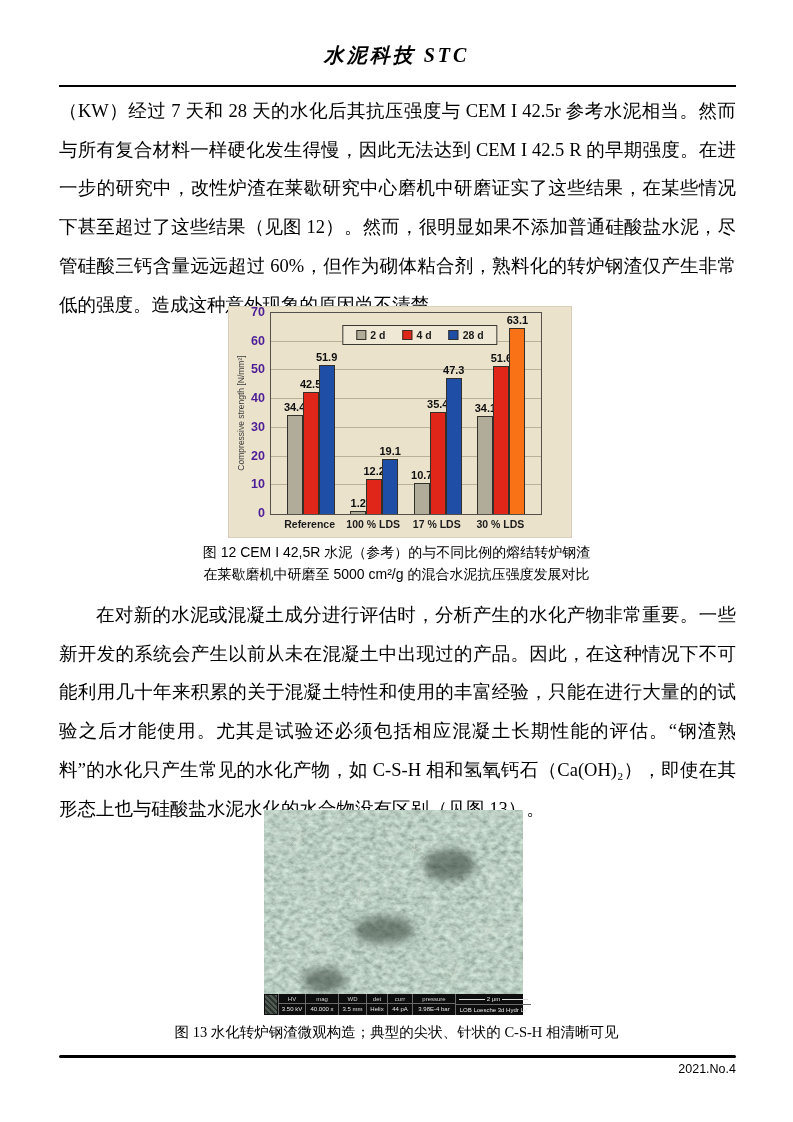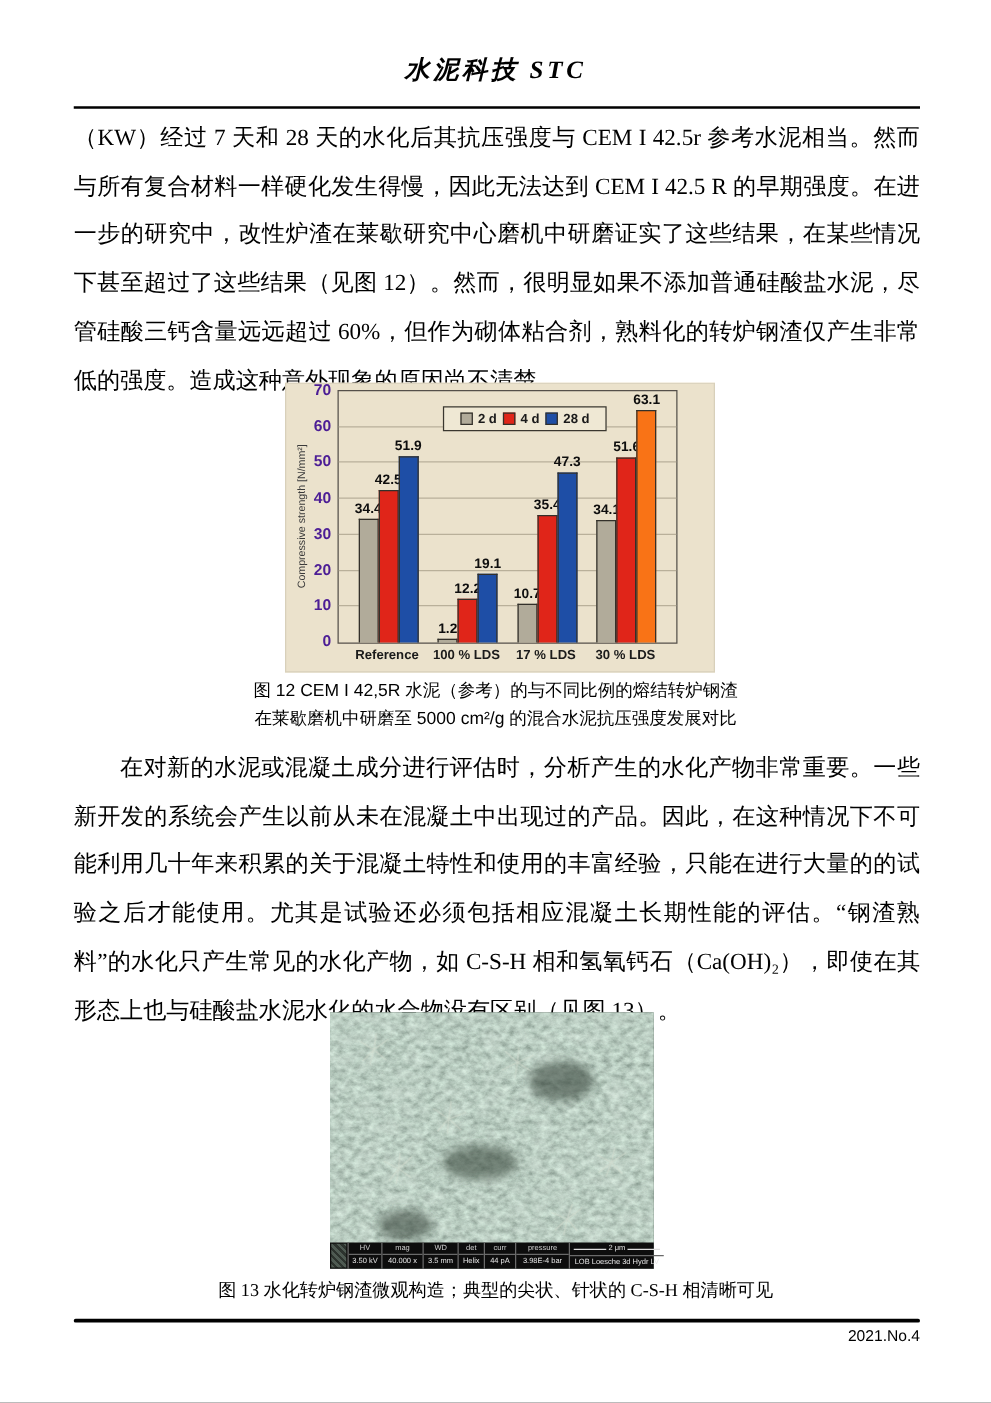--- a/index.html
+++ b/index.html
@@ -40,21 +40,21 @@
   .gridline{position:absolute;left:0;width:100%;height:1px;background:#b9b09a;}
   .bars{position:absolute;left:0;top:0;width:100%;height:100%;display:flex;justify-content:space-evenly;align-items:flex-end;}
   .bar-group{display:flex;align-items:flex-end;height:100%;}
   .bar{position:relative;width:16px;border:1px solid #33302a;border-bottom:none;box-sizing:border-box;}
   .bar-value{
     position:absolute;top:-15px;left:50%;transform:translateX(-50%);
     font-size:11px;font-weight:600;color:#0e0e0e;white-space:nowrap;
   }
   .legend{
     position:absolute;top:12px;left:50%;transform:translateX(-50%);margin-left:14px;
-    display:flex;gap:5px;align-items:center;background:#efe8d4;
+    display:flex;gap:17px;align-items:center;background:#efe8d4;
     border:1.5px solid #3a372f;padding:3px 13px;
   }
   .legend-item{display:flex;align-items:center;gap:4px;font-size:10.5px;font-weight:600;color:#1b1b1b;white-space:nowrap;}
   .legend-swatch{width:8px;height:8px;border:1px solid #33302a;display:inline-block;}
   .xlabels{position:absolute;left:42px;top:212px;width:270px;display:flex;justify-content:space-evenly;}
   .xlabel{width:48px;display:flex;justify-content:center;}
   .xlabel span{font-size:10.5px;font-weight:700;color:#1b1b1b;white-space:nowrap;}
   
   .caption12{
     position:absolute;left:0;top:541px;width:100%;text-align:center;

